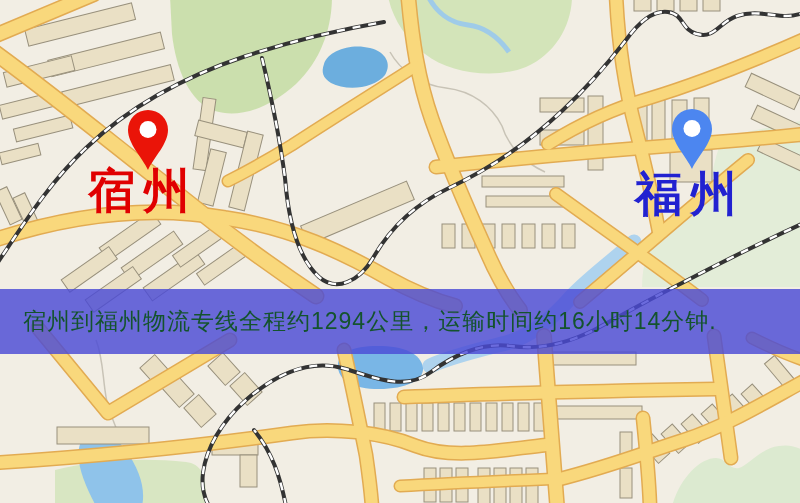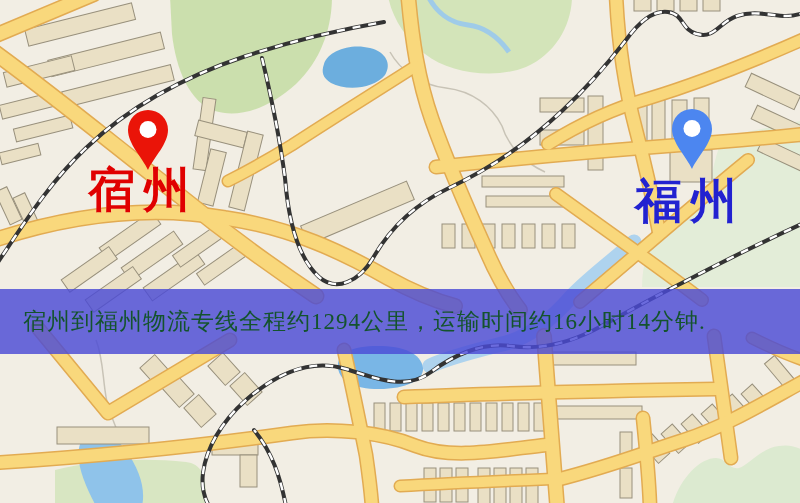--- a/index.html
+++ b/index.html
@@ -1,38 +1,38 @@
 <!DOCTYPE html>
 <html><head>
 <meta charset="utf-8">
 <style>
   html,body{margin:0;padding:0;background:#777;}
   *{box-sizing:border-box;}
   .stage{
     position:relative;width:800px;height:503px;overflow:hidden;
-    font-family:Liberation Serif, serif;
+    font-family:Liberation Sans, sans-serif;
     background:#f2eee4;
   }
   .basemap{position:absolute;left:0;top:0;}
   .rw-base{fill:none;stroke:#333;stroke-width:4;stroke-linecap:round;}
   .rw-dash{fill:none;stroke:#fff;stroke-width:2.4;stroke-dasharray:8 8;stroke-linecap:butt;}
   .road-casing{fill:none;stroke:#e2ab52;stroke-linecap:round;stroke-linejoin:round;}
   .road-fill{fill:none;stroke:#f9d87c;stroke-linecap:round;stroke-linejoin:round;}
   .bld{fill:#eae0c5;stroke:#98907c;stroke-width:1;}
   .park{stroke:none;}
   .contour{fill:none;stroke:#c8c3b6;stroke-width:1.5;}
   .pin{position:absolute;width:46px;height:64px;cursor:pointer;}
   .city-label{
     position:absolute;width:170px;text-align:center;
     font-size:47px;font-weight:700;letter-spacing:8px;line-height:1;
     text-shadow:0 0 1px rgba(255,255,255,.4);
     white-space:nowrap;
   }
   .label-origin{left:58px;top:167px;color:#e00000;}
-  .label-destination{left:605px;top:178px;color:#2222d0;}
+  .label-destination{left:605px;top:170px;color:#2222d0;}
   .banner{
     position:absolute;left:0;top:289px;width:800px;height:65px;
     background:rgba(74,74,214,0.82);
     display:flex;align-items:center;
   }
   .banner-text{
     color:#14532d;font-size:23px;padding-left:23px;
     white-space:nowrap;letter-spacing:1px;
   }
 </style>

